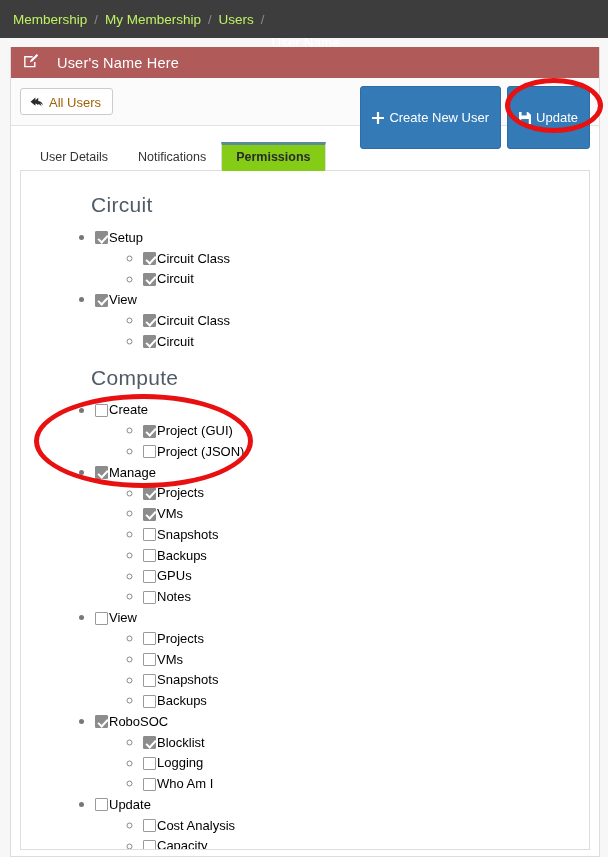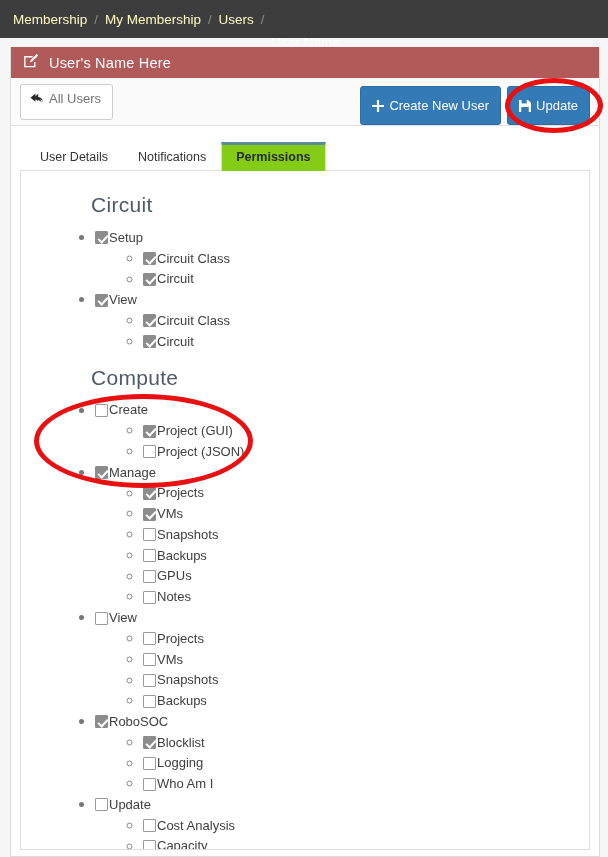--- a/index.html
+++ b/index.html
@@ -20,21 +20,21 @@
   .breadcrumb-bar {
     height: 38px;
     background: #3d3d3d;
     display: flex;
     align-items: center;
     padding-left: 13px;
     gap: 0;
   }
   .crumb {
     font-size: 13.5px;
-    color: #fef9c3;
+    color: #bef264;
     white-space: nowrap;
   }
   .crumb.active { color: #ffffff; margin-top: 47px; }
   .crumb-sep {
     font-size: 13px;
     color: #8a8a8a;
     padding: 0 7px;
   }
 
   
@@ -47,21 +47,21 @@
     border: 1px solid #dcdcdc;
     border-top: none;
     height: 100%;
   }
   .panel-head {
     background: #b05a5a;
     height: 31px;
     display: flex;
     align-items: center;
     padding-left: 12px;
-    gap: 11px;
+    gap: 19px;
   }
   .panel-head .title {
     color: #ffffff;
     font-size: 14.5px;
     letter-spacing: .2px;
   }
   .edit-icon { display: block; }
 
   
   .toolbar {
@@ -79,28 +79,28 @@
     gap: 5px;
     font-size: 13px;
     border-radius: 3px;
     cursor: pointer;
     white-space: nowrap;
     line-height: 1;
   }
   .btn-default {
     background: #ffffff;
     border: 1px solid #cccccc;
-    color: #737373;
-    padding: 7px 11px 14px 9px;
+    color: #a16207;
+    padding: 7px 11px 5px 9px;
   }
   .btn-primary {
     background: #337ab7;
     border: 1px solid #2e6da4;
     color: #ffffff;
-    padding: 12px 11px;
+    padding: 24px 11px;
   }
   .toolbar-right {
     position: absolute;
     right: 9px;
     top: 8px;
     display: flex;
     gap: 6px;
   }
   .icon-wrap { display: inline-flex; align-items: center; }
 
@@ -169,21 +169,21 @@
   }
   ul.perm-sub > li {
     line-height: 20px;
     color: #888888;
     margin-left: 12px;
   }
   .cb-label {
     display: inline-flex;
     align-items: center;
     font-size: 13px;
-    color: #404040;
+    color: #000000;
     cursor: pointer;
     vertical-align: middle;
   }
   .cb {
     width: 13px; height: 13px;
     display: inline-block;
     margin-right: 1px;
     position: relative;
     border: 1px solid #9a9a9a;
     background: #ffffff;

